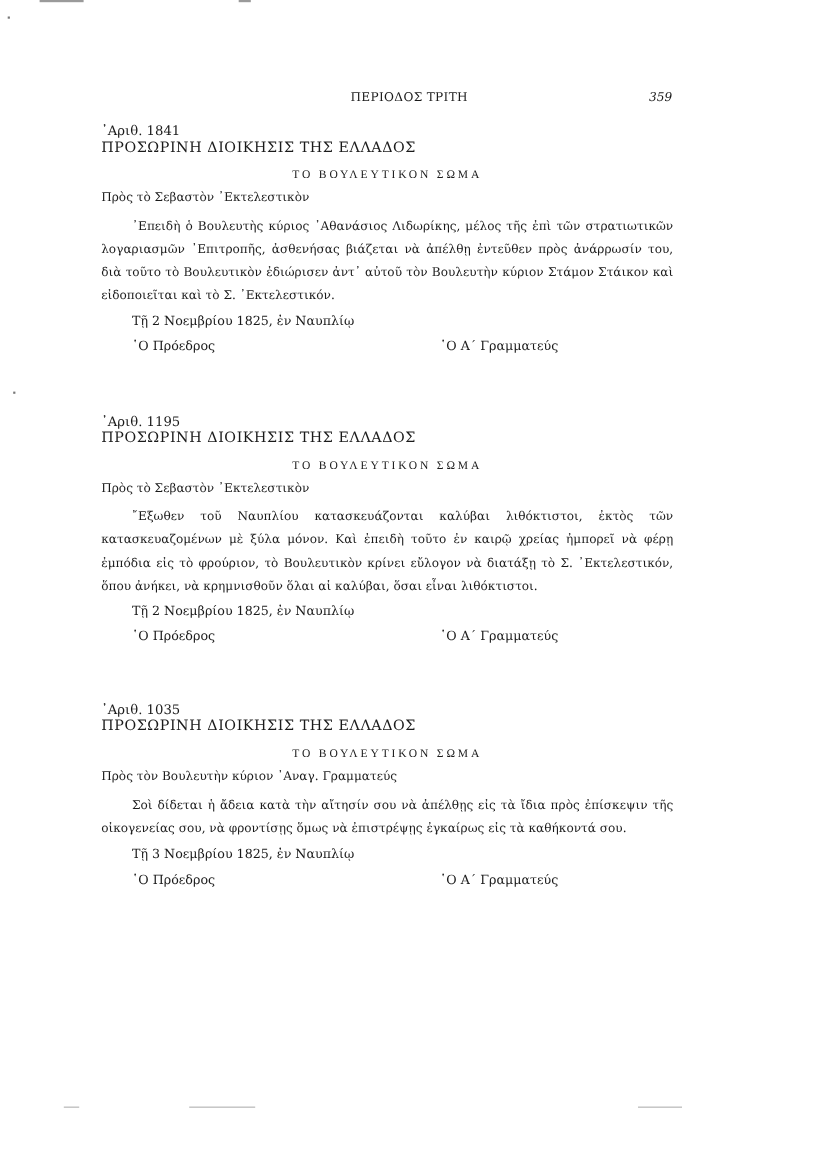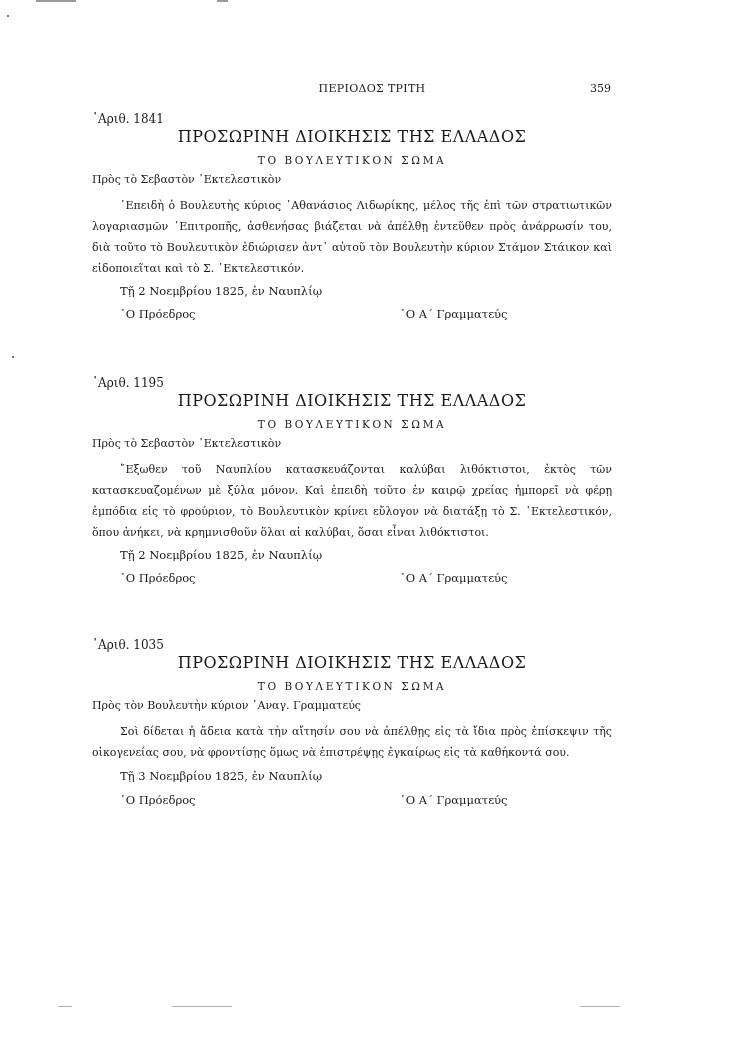--- a/index.html
+++ b/index.html
@@ -9,31 +9,31 @@
       color: #1a1a1a;
     }
     .page { position: absolute; left: 0; top: 0; width: 672px; height: 1052px; }
     .topmark { position: absolute; top: 0; height: 2px; background: #9a9a9a; }
     .speck { position: absolute; width: 2px; height: 2px; background: #777; }
     .running-head {
       position: absolute; top: 82px; left: 0; width: 744px; text-align: center;
       font-size: 11px; letter-spacing: 0.3px;
     }
     .page-number {
-      position: absolute; top: 82px; left: 590px; font-size: 11px;
+      position: absolute; top: 82px; left: 590px; font-size: 11px; font-style: italic;
     }
     .doc { position: absolute; left: 92px; width: 520px; }
     .doc-number { position: absolute; left: 0; top: 0; font-size: 12px; }
     .doc-title {
-      position: absolute; left: 0; width: 520px; top: 15px; text-align: center;
-      font-size: 16px; letter-spacing: 0.5px;
+      position: absolute; left: 0; width: 520px; top: 15px; text-align: left;
+      font-size: 13px; letter-spacing: 0.5px;
     }
     .doc-body-heading {
       position: absolute; left: 0; width: 520px; top: 42px; text-align: center;
-      font-size: 10.5px; letter-spacing: 2.6px; font-weight: normal;
+      font-size: 10.5px; letter-spacing: 2.6px; font-weight: normal; font-family: Liberation Serif, serif;
     }
     .doc-addressee {
       position: absolute; left: 0; width: 520px; top: 61px; text-align: left;
       font-size: 11px;
     }
     .doc-text {
       position: absolute; left: 0; width: 520px; top: 83px;
       font-size: 11px; line-height: 21px; text-align: justify; text-indent: 28px;
       hyphens: manual;
     }

